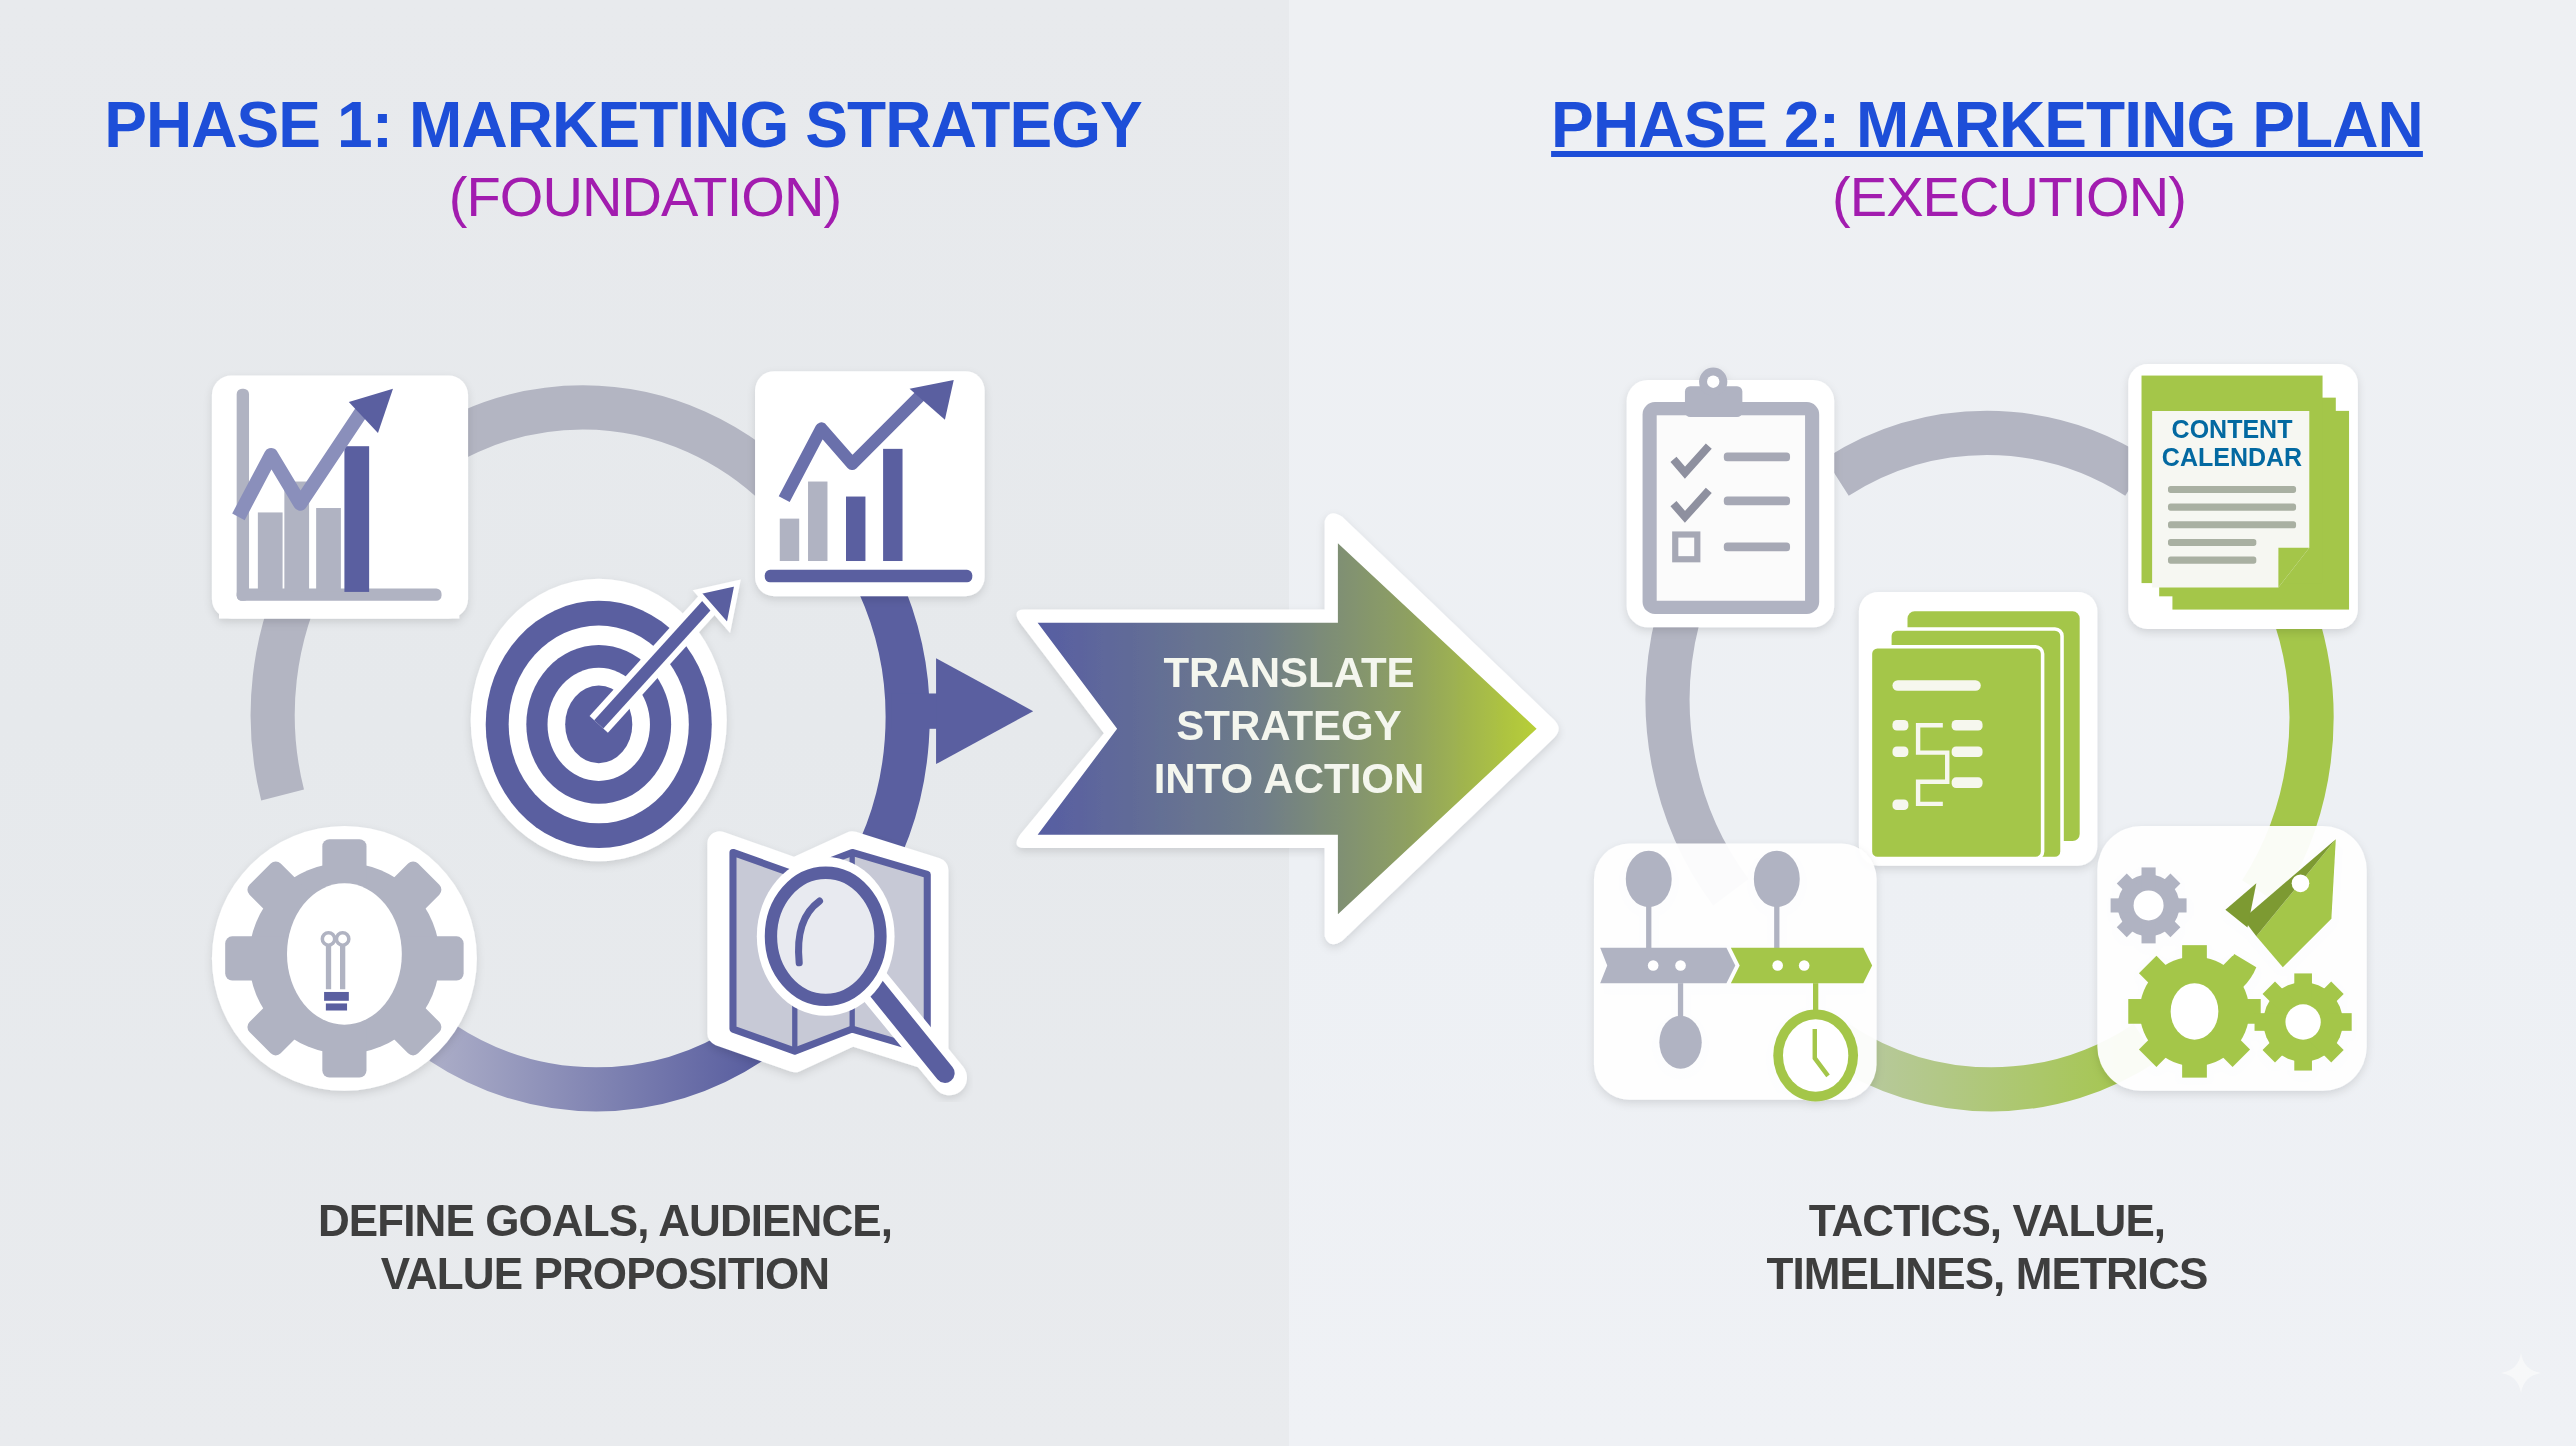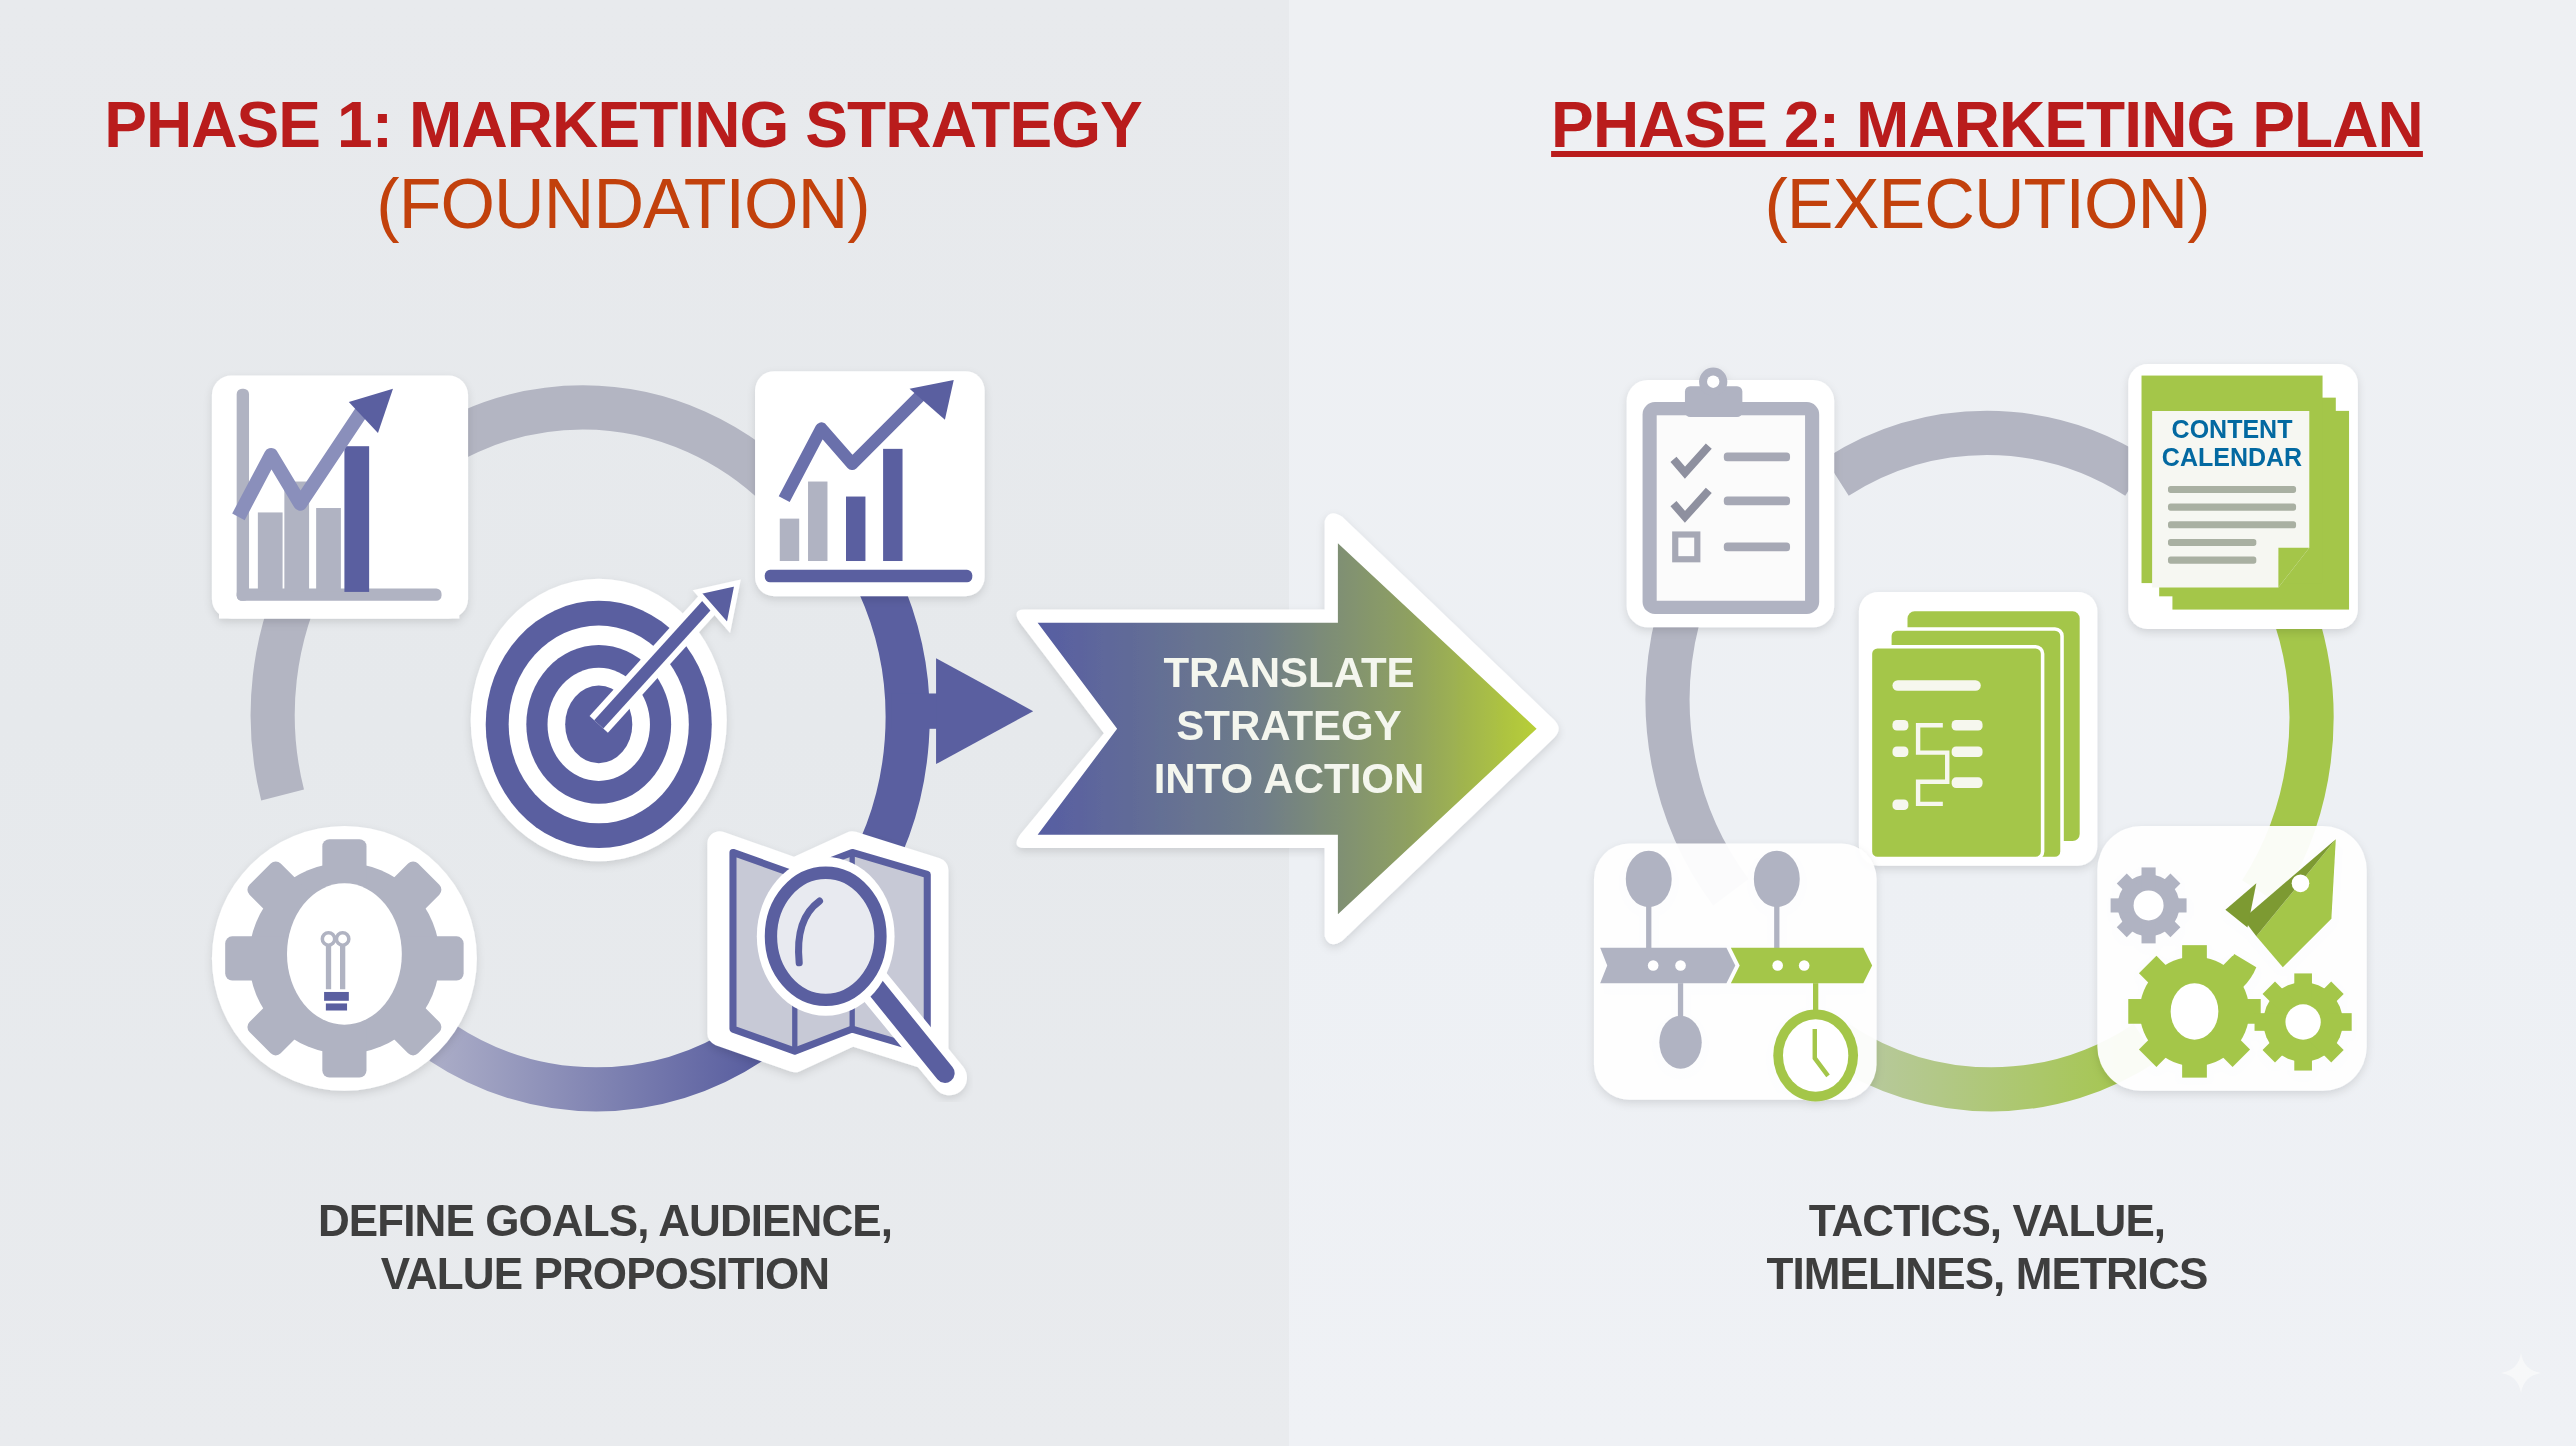--- a/index.html
+++ b/index.html
@@ -1,21 +1,21 @@
 <!DOCTYPE html>
 <html style="font-size:14px"><head>
 <meta charset="utf-8">
 <style>
   html,body{margin:0;padding:0;}
   body{width:2576px;height:1447px;overflow:hidden;background:#e9ecef;font-family:"Liberation Sans","DejaVu Sans",sans-serif;}
   .stage{position:relative;width:2576px;height:1447px;}
   .bg-left{position:absolute;left:0;top:0;width:1289px;height:1447px;background:linear-gradient(180deg,#e8eaed 0%,#e6e9ec 50%,#e9ebee 100%);}
   .bg-right{position:absolute;left:1289px;top:0;width:1287px;height:1447px;background:linear-gradient(180deg,#eef0f3 0%,#edf0f4 60%,#eff1f5 100%);}
-  .title{position:absolute;text-align:center;color:#b91c1c;font-weight:700;font-size:64px;letter-spacing:-0.9px;white-space:nowrap;transform:translateX(-50%);}
-  .subtitle{position:absolute;text-align:center;color:#c2410c;font-weight:400;font-size:70px;white-space:nowrap;transform:translateX(-50%);letter-spacing:-0.9px;}
+  .title{position:absolute;text-align:center;color:#1d4ed8;font-weight:700;font-size:64px;letter-spacing:-0.9px;white-space:nowrap;transform:translateX(-50%);}
+  .subtitle{position:absolute;text-align:center;color:#a21caf;font-weight:400;font-size:56px;white-space:nowrap;transform:translateX(-50%);letter-spacing:-0.9px;margin-left:22px;}
   .caption{position:absolute;text-align:center;color:#3e3e3e;font-size:44px;line-height:53px;white-space:nowrap;transform:translateX(-50%);letter-spacing:-0.9px;font-weight:bold;}
   svg.art{position:absolute;left:0;top:0;}
   .arrow-text{position:absolute;left:1289px;top:646px;transform:translateX(-50%);text-align:center;color:#f4f6ee;font-weight:700;font-size:42px;line-height:53px;white-space:nowrap;letter-spacing:0px;}
   .cc-text{position:absolute;left:2232px;top:415px;transform:translateX(-50%);text-align:center;color:#0369a1;font-weight:700;font-size:25px;line-height:28px;white-space:nowrap;}
   .sparkle{position:absolute;left:2499px;top:1351px;width:44px;height:44px;}
 </style>
 </head>
 <body>
 
 <div class="stage">

